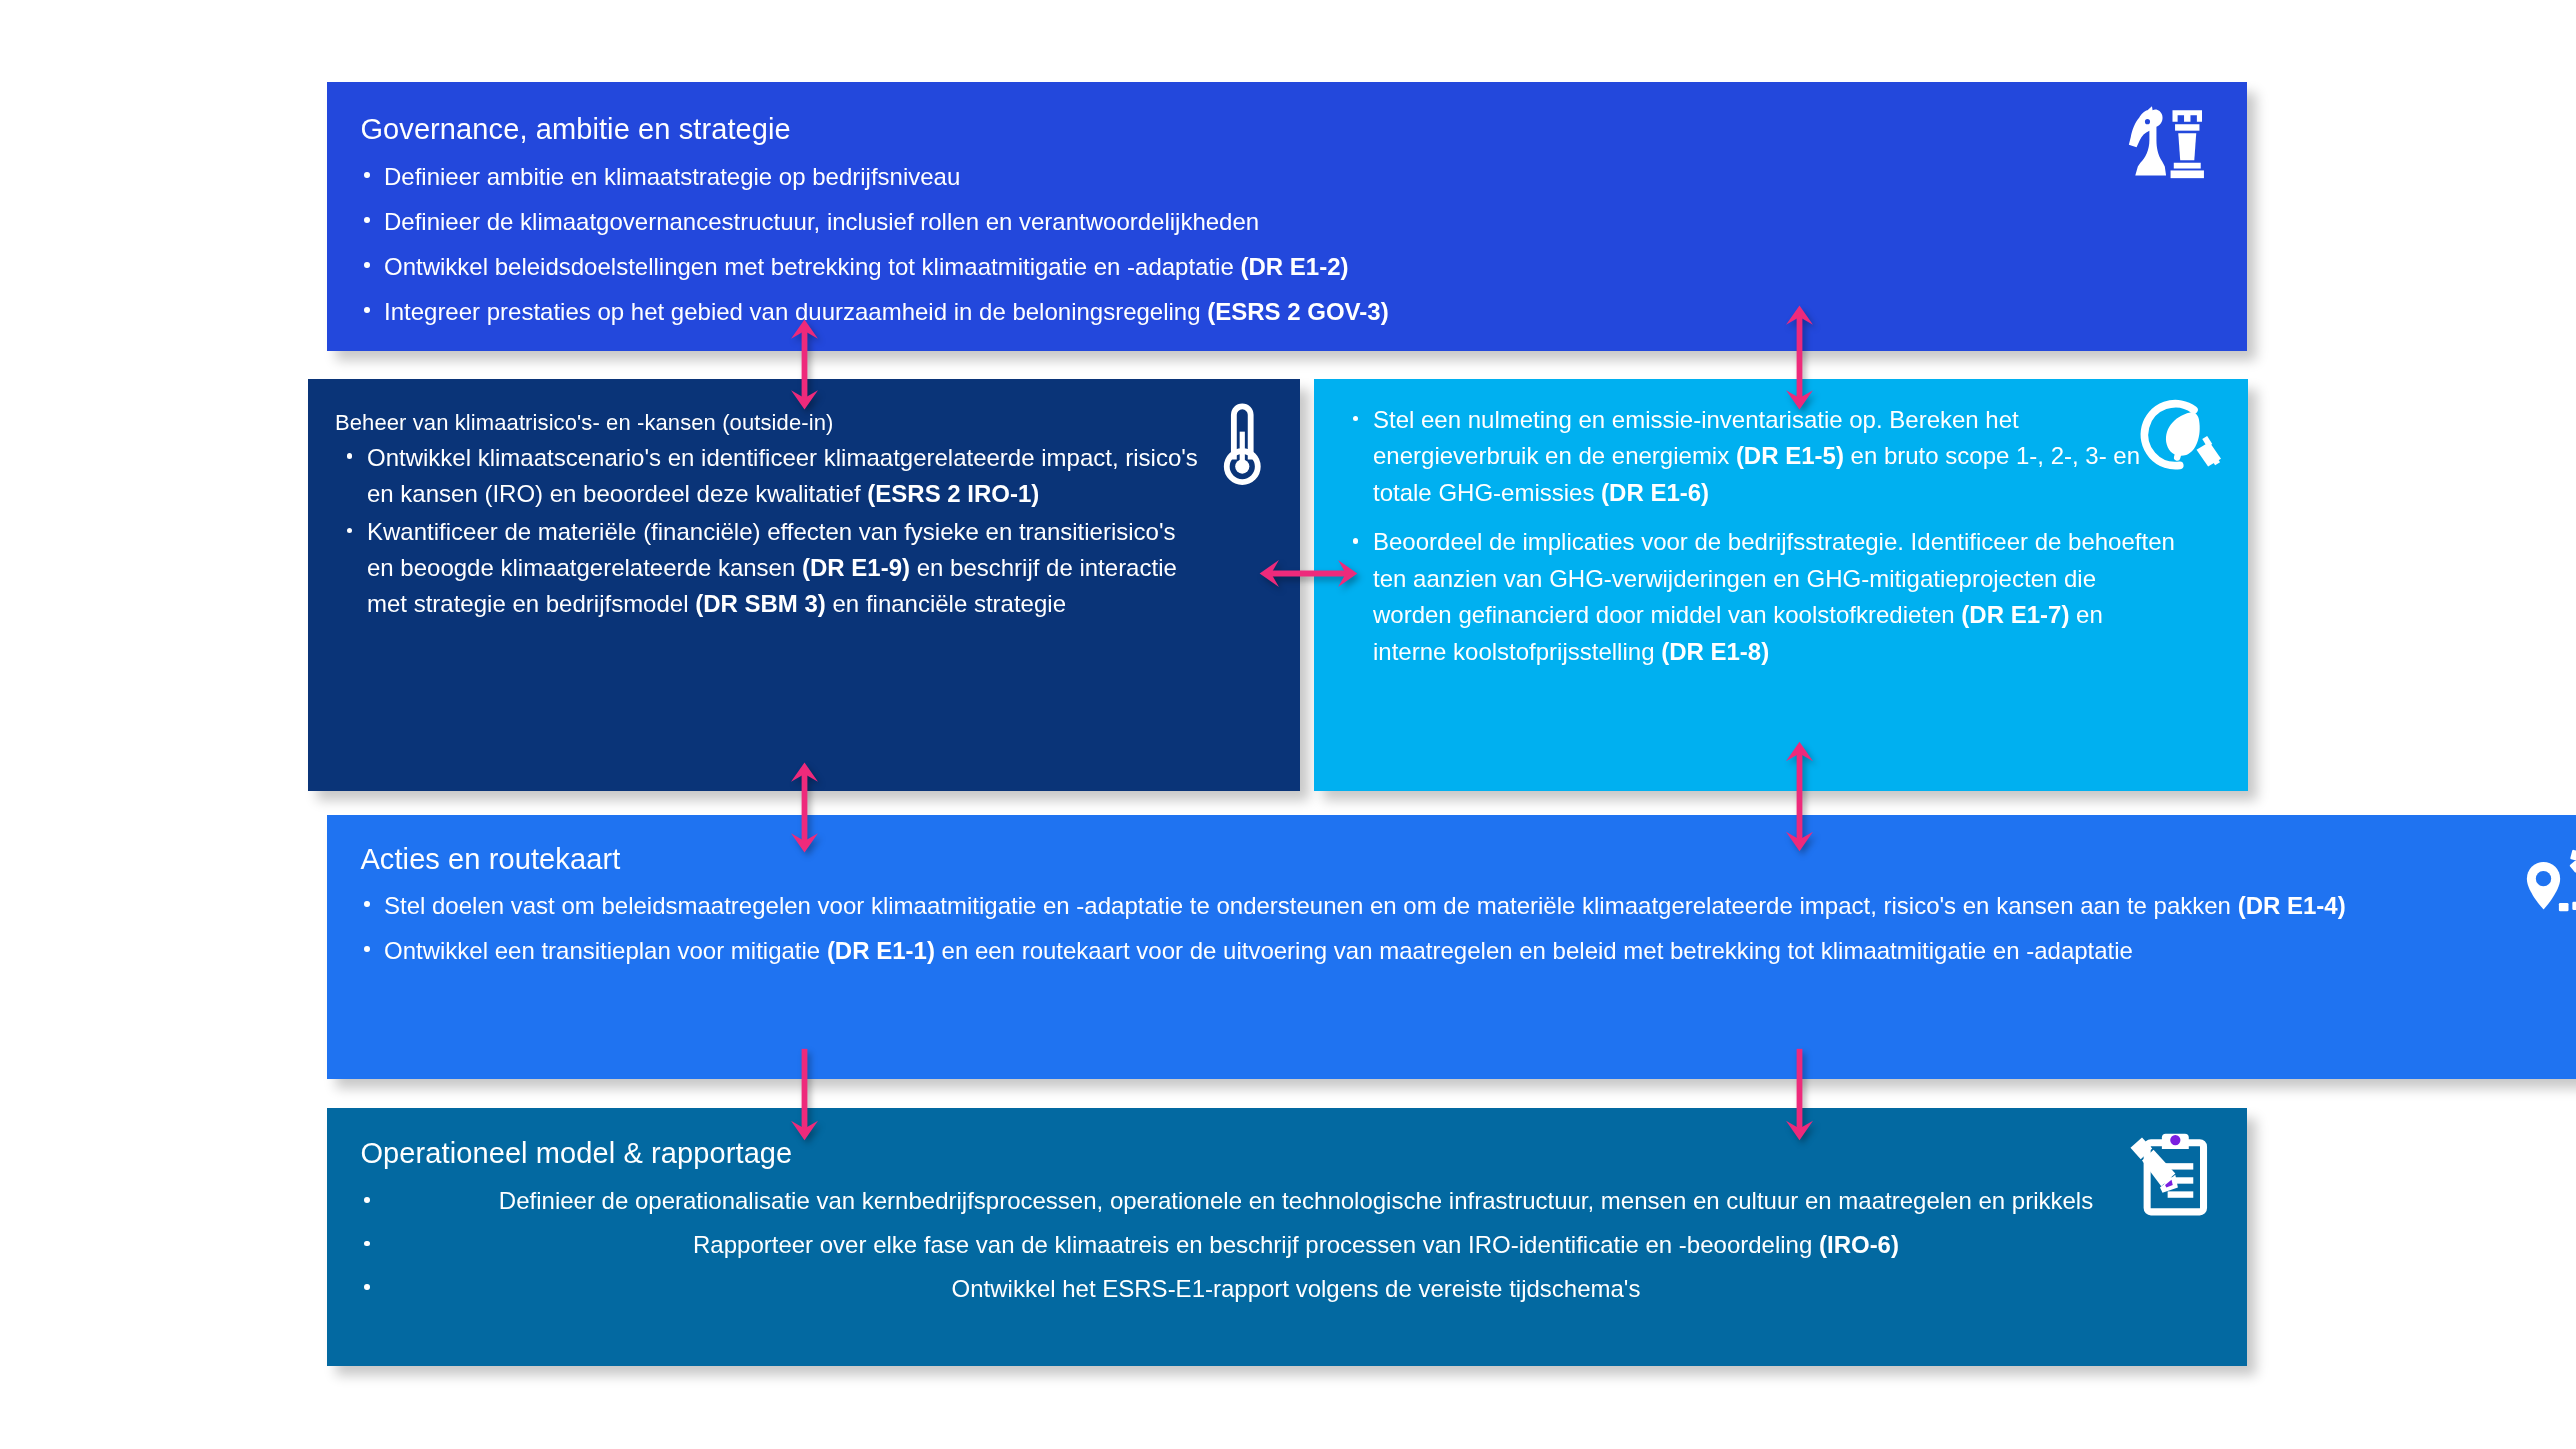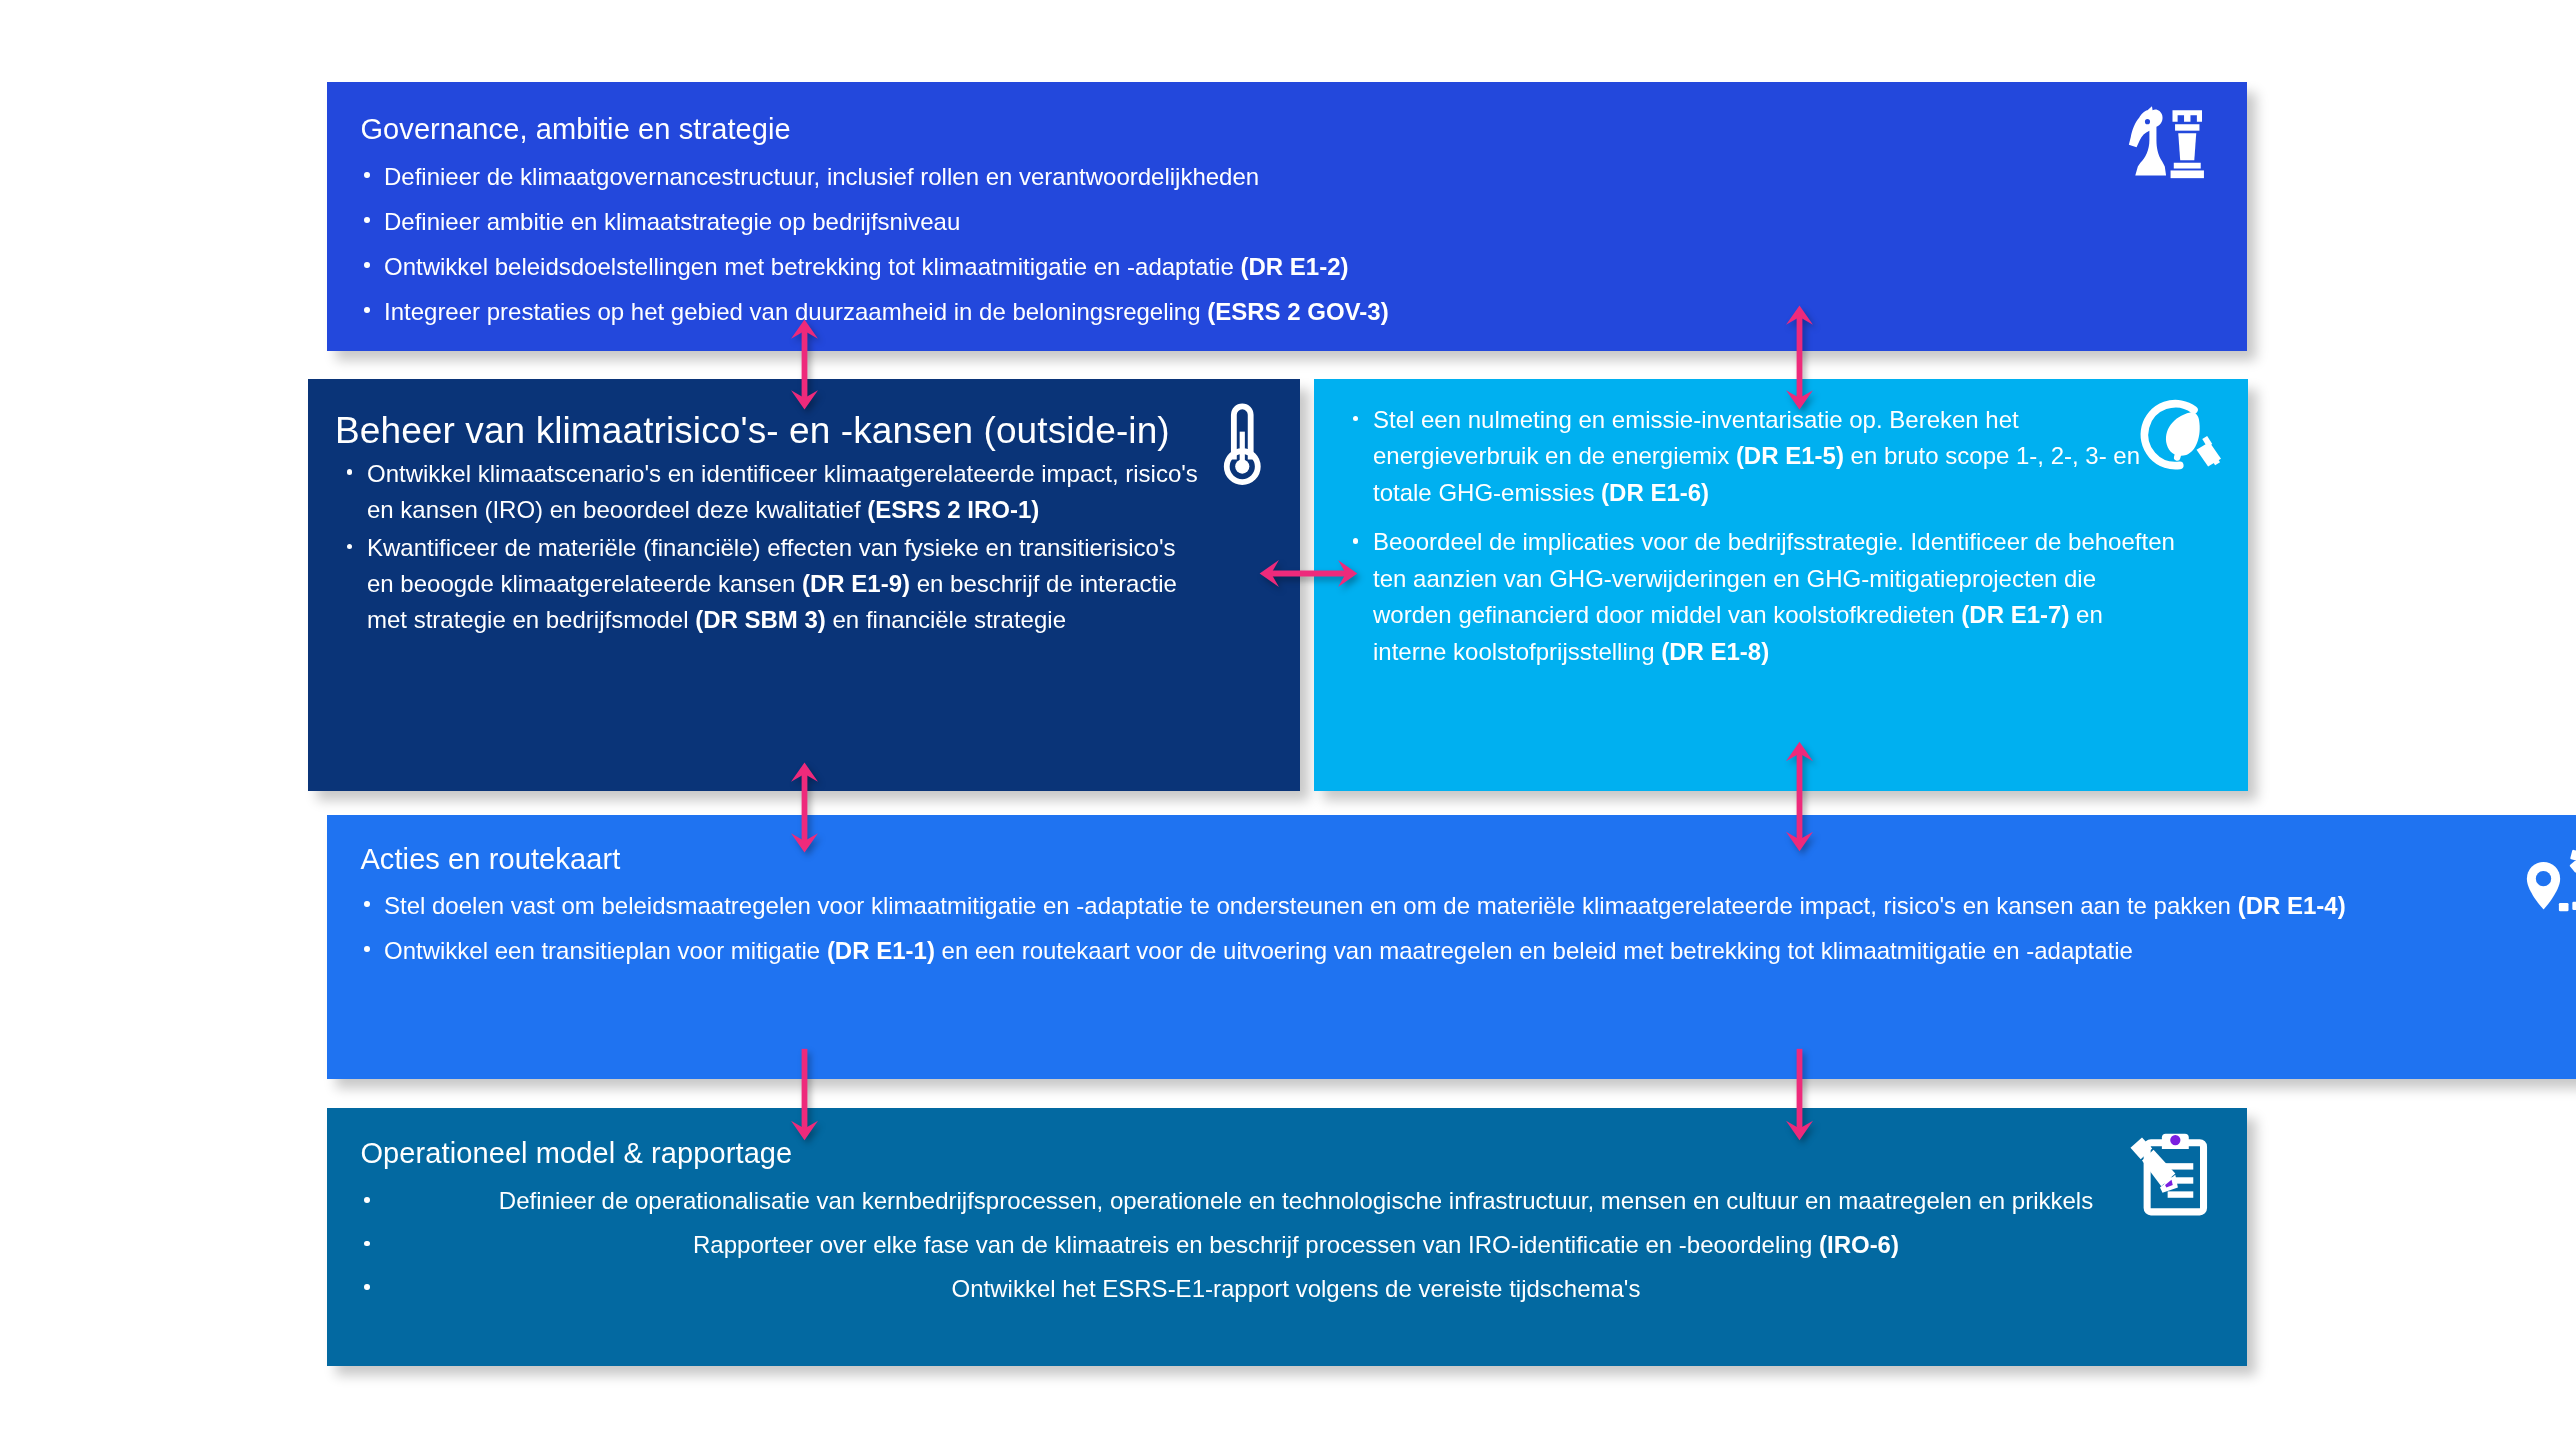--- a/index.html
+++ b/index.html
@@ -62,21 +62,21 @@
   #card-governance ul.bullets { font-size: 24px; line-height: 1.50; }
   #card-governance ul.bullets li { margin-bottom: 9px; }
   #card-governance ul.bullets li::before { top: 13.5px; }
 
   
   #card-risk {
     left: 308px; top: 379px; width: 992px; height: 412px;
     background: #0A3478;
     padding: 23px 97px 0 27px;
   }
-  #card-risk .card-title { font-size: 37px; margin: 7.7px 0 3.9px 0; }
+  #card-risk .card-title { font-size: 22px; margin: 7.7px 0 3.9px 0; }
   #card-risk ul.bullets { font-size: 24px; line-height: 1.50; }
   #card-risk ul.bullets li { margin-bottom: 2.6px; padding-left: 32px; }
   #card-risk ul.bullets li::before { top: 13.5px; left: 11.6px; }
 
   
   #card-transition {
     left: 1314px; top: 379px; width: 934px; height: 412px;
     background: #00B0F0;
     padding: 23px 71px 0 27px;
   }
@@ -126,22 +126,22 @@
   }
 </style>
 </head>
 <body>
 
 <div id="stage">
 
   <div class="card" id="card-governance">
     <div class="card-title">Governance, ambitie en strategie</div>
     <ul class="bullets">
+        <li><span>Definieer ambitie en klimaatstrategie op bedrijfsniveau</span></li>
         <li><span>Definieer de klimaatgovernancestructuur, inclusief rollen en verantwoordelijkheden</span></li>
-        <li><span>Definieer ambitie en klimaatstrategie op bedrijfsniveau</span></li>
         <li><span>Ontwikkel beleidsdoelstellingen met betrekking tot klimaatmitigatie en -adaptatie </span><span class="b">(DR E1-2)</span></li>
         <li><span>Integreer prestaties op het gebied van duurzaamheid in de beloningsregeling </span><span class="b">(ESRS 2 GOV-3)</span></li>
       </ul>
     <span class="card-icon" id="icon-chess">
       <svg viewBox="0 0 130 120" width="84" height="77" aria-hidden="true">
 
         <path fill="#ffffff" d="M20 20 C14 27 9 38 7 50 L4 62 L16 66 L21 55 C24 48 29 43 36 40
                  L36 55 C36 70 30 82 22 90 L18 96 L14 110 L62 110 L60 96 L56 88
                  C49 78 47 66 47 55 L47 34 C54 31 58 24 56 16
                  C54 9 47 5 41 8 L40 2 L33 8 C28 9 23 14 20 20 Z"></path>

